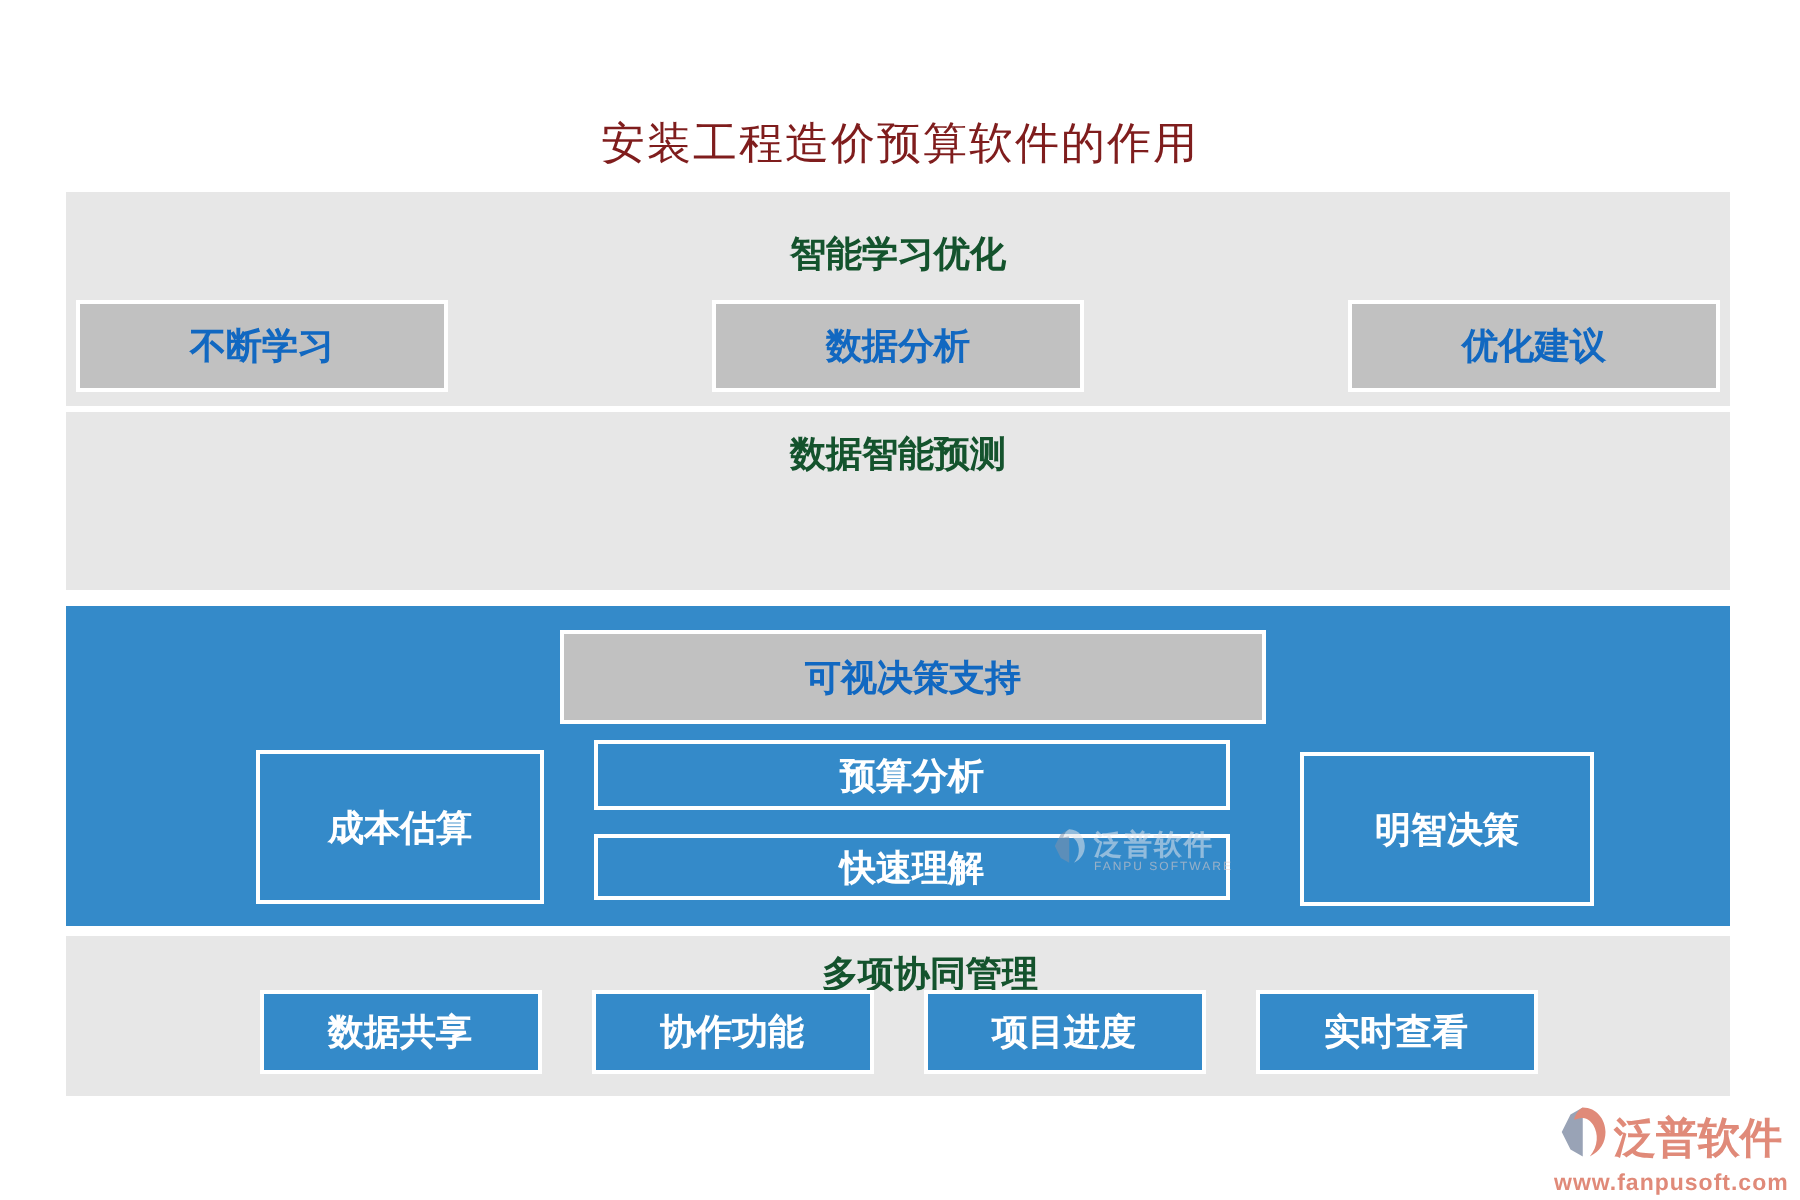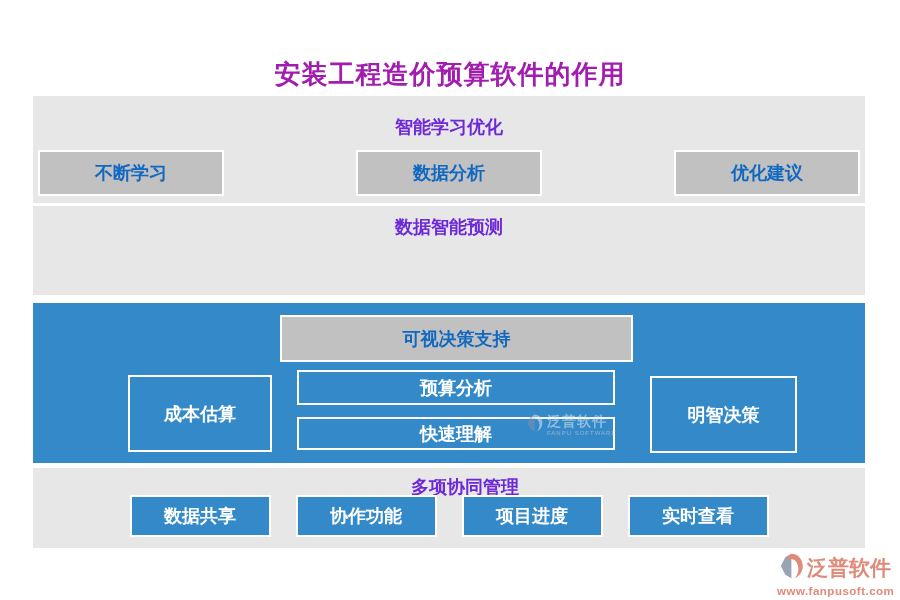--- a/index.html
+++ b/index.html
@@ -1,30 +1,30 @@
 <!DOCTYPE html>
 <html><head>
 <meta charset="utf-8">
 <style>
   html,body { margin:0; padding:0; background:#ffffff; font-family:"Liberation Sans","DejaVu Sans",sans-serif; }
   .canvas { position:relative; width:900px; height:600px; background:#ffffff; overflow:hidden; }
 
   .title { position:absolute; top:57px; left:0; width:100%; text-align:center;
-           font-size:26px; font-weight:bold; color:#a21caf; letter-spacing:1px; }
+           font-size:22px; font-weight:normal; color:#7f1d1d; letter-spacing:1px; }
 
   .band { position:absolute; left:33px; width:832px; box-sizing:border-box; }
   .band-gray { background:#e7e7e7; }
   .band-blue { background:#348ac9; }
   .band1 { top:96px;  height:107px; }
   .band2 { top:206px; height:89px;padding-left:16px;  }
   .band3 { top:303px; height:160px; }
   .band4 { top:468px; height:80px;  }
 
   .band-header { position:absolute; left:0; width:100%; text-align:center;
-                 font-size:18px; font-weight:bold; color:#6d28d9; }
+                 font-size:18px; font-weight:bold; color:#14532d; }
   .h1 { top:19px; }
   .h2 { top:9px;  }
   .h4 { top:7px;padding-left:16px;  }
 
   .row { position:absolute; display:flex; }
   .row1 { left:5px; right:5px; top:54px; height:46px; justify-content:space-between; }
   .rowc { left:0; right:0; justify-content:center; gap:25px; }
   .row2 { top:37px; height:42px; }
   .row4 { top:27px; height:42px; }
 

